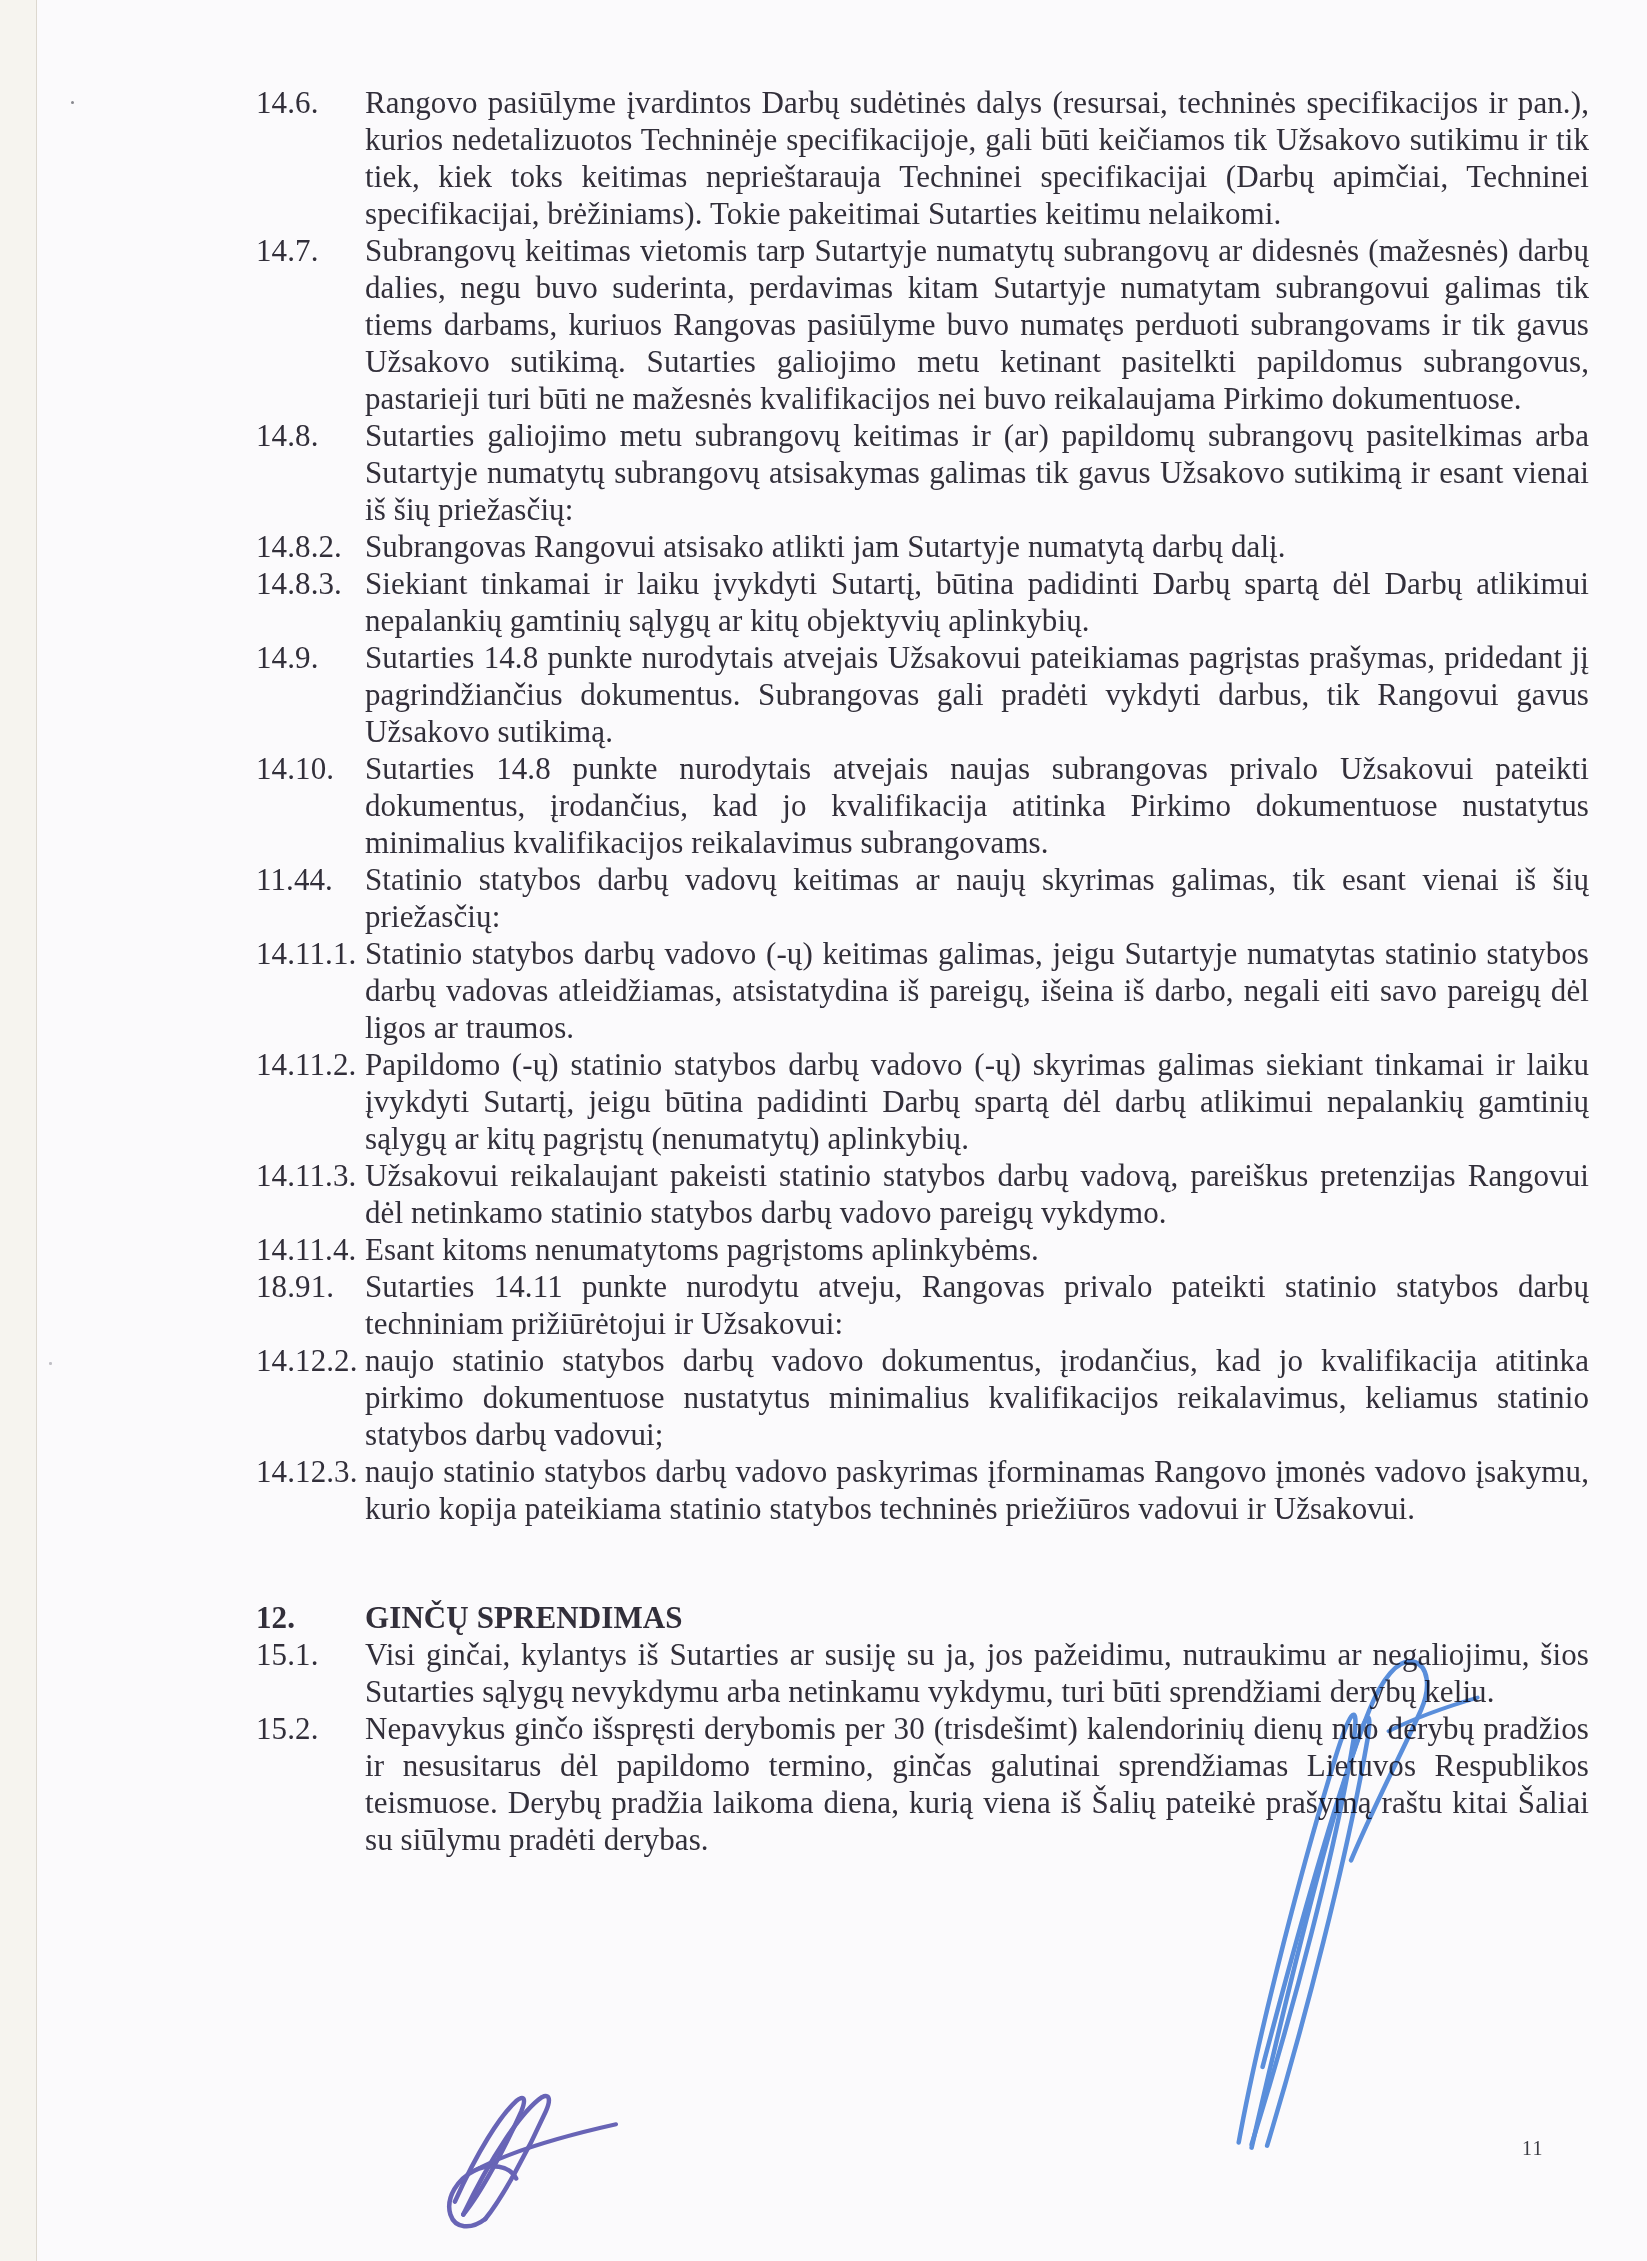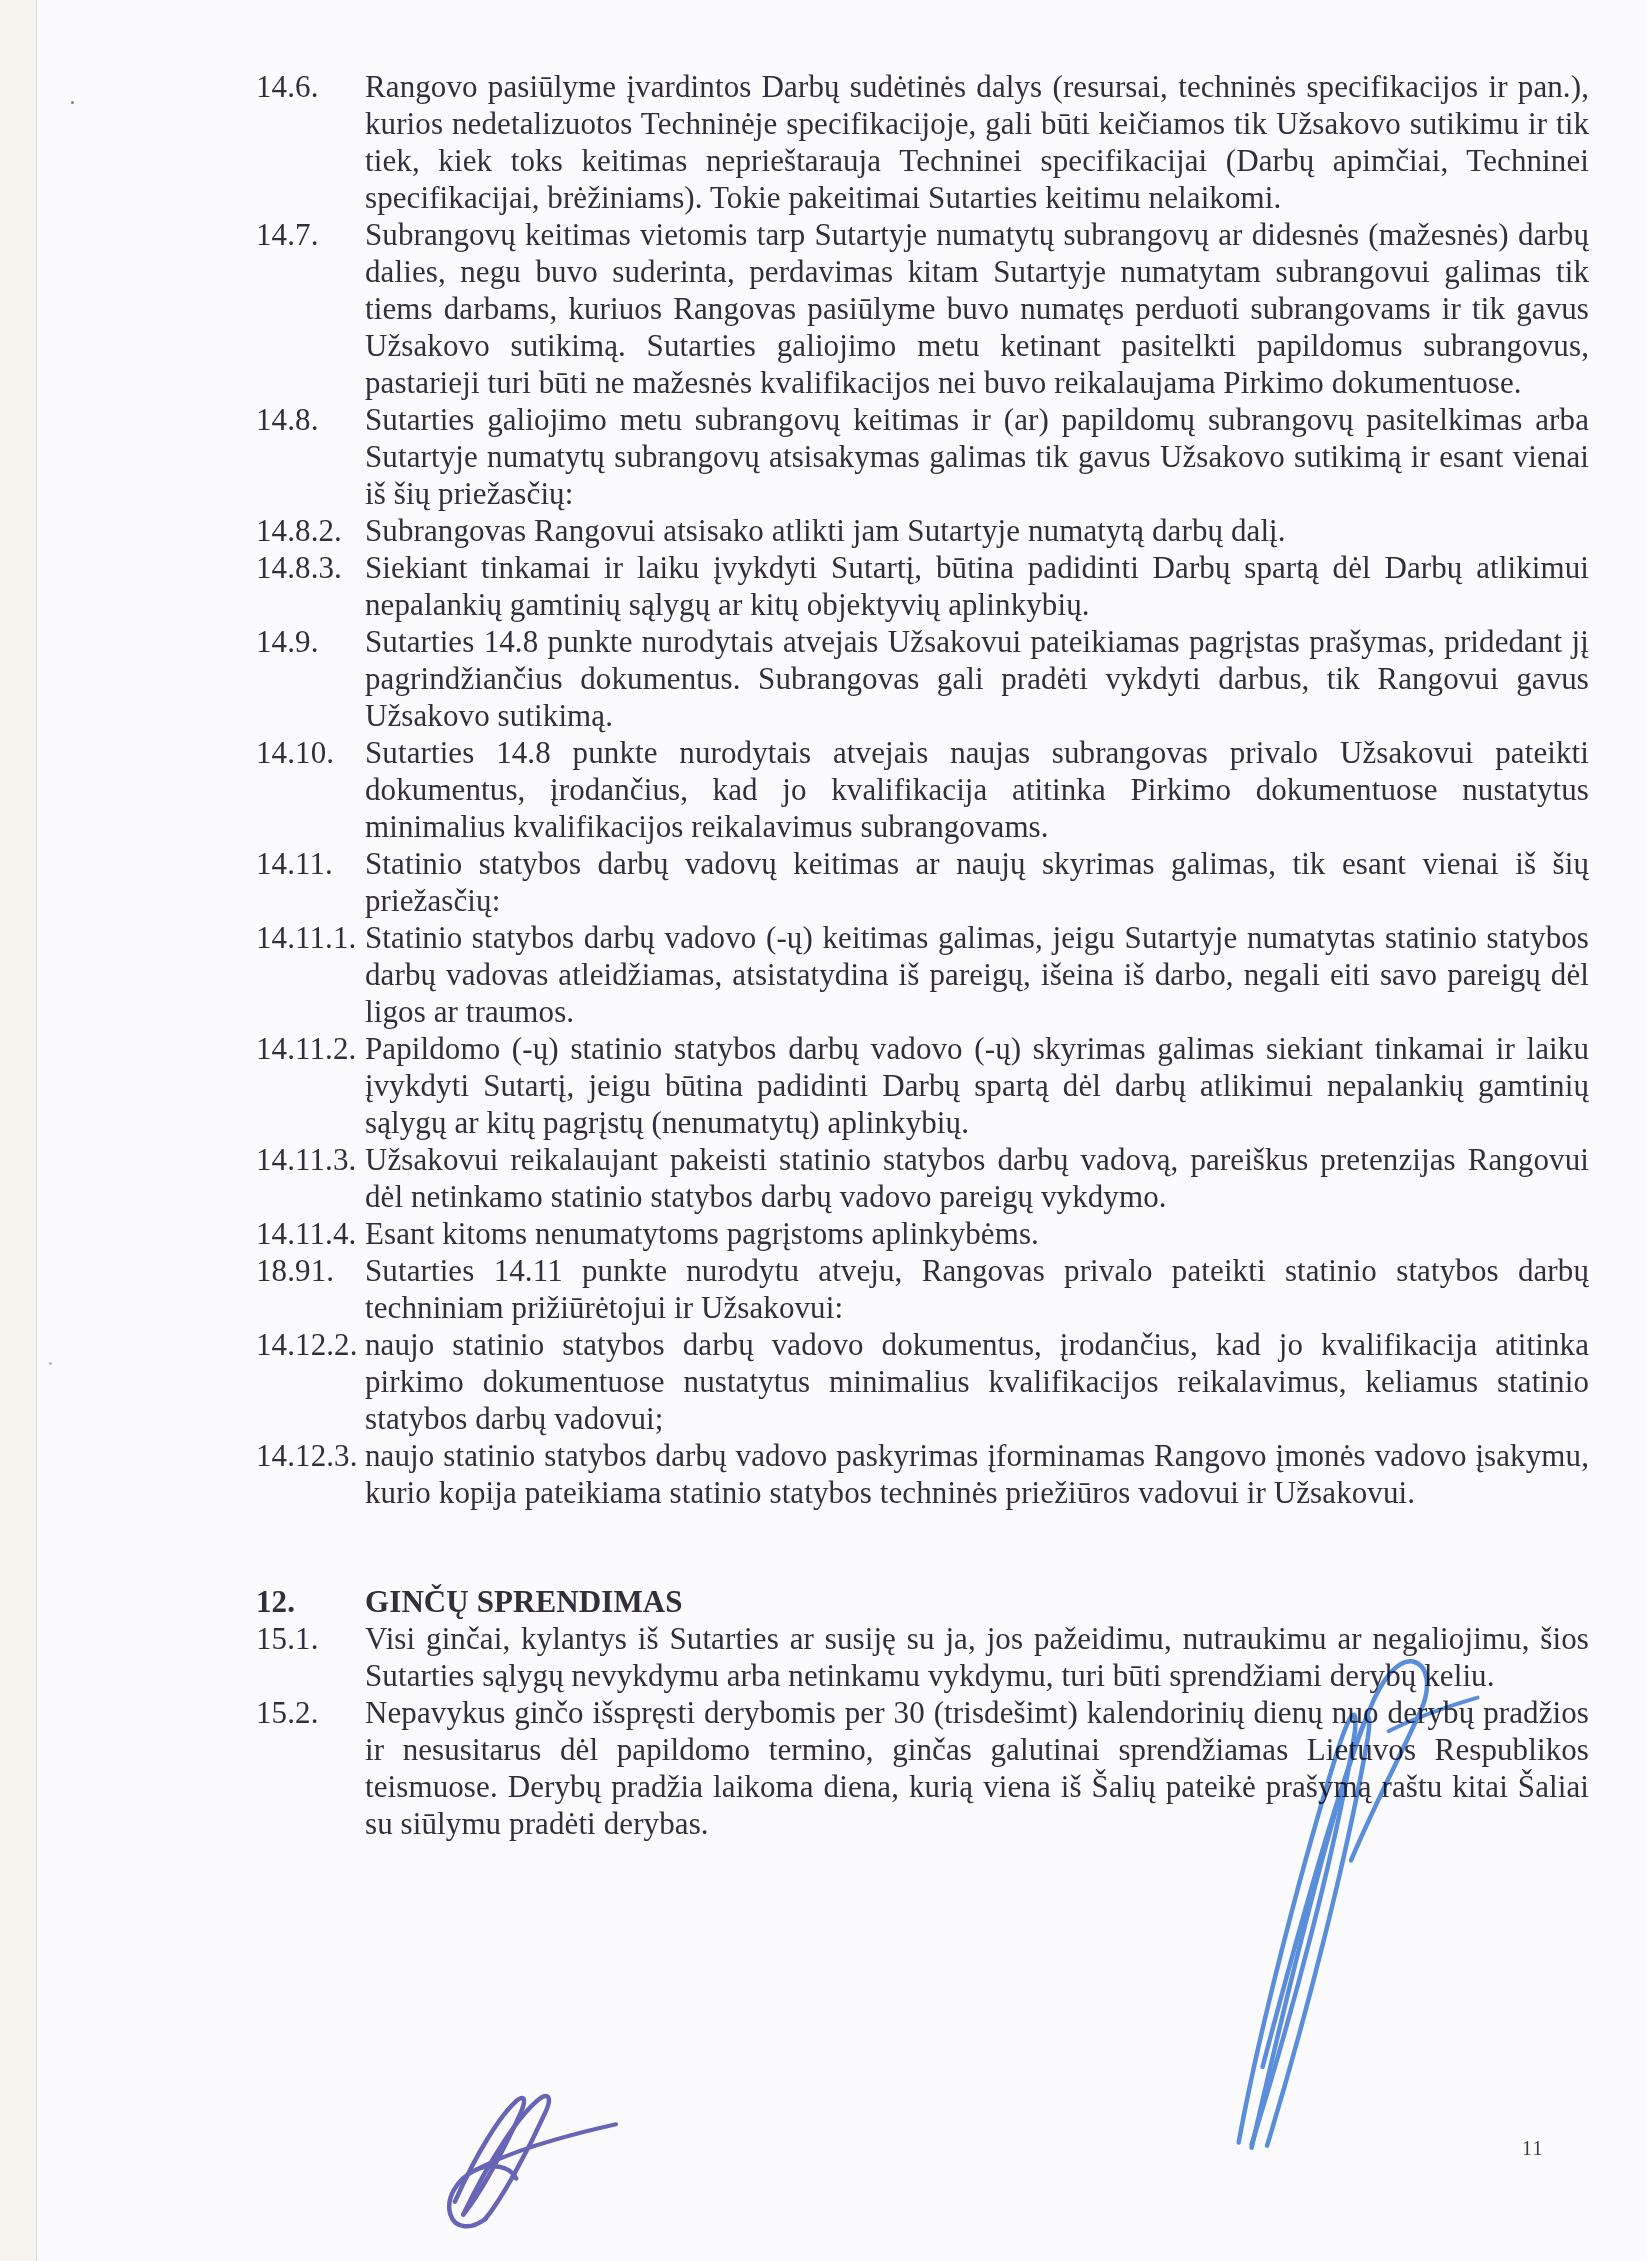--- a/index.html
+++ b/index.html
@@ -22,21 +22,21 @@
   }
   .artifact-dot{
     position:absolute;left:71px;top:101px;width:3.2px;height:3.2px;
     background:#6a6a72;border-radius:50%;opacity:.8;
   }
   .artifact-dot2{
     position:absolute;left:49px;top:1362px;width:2.6px;height:2.6px;
     background:#9a97a0;border-radius:50%;opacity:.6;
   }
   .content{
-    position:absolute;left:256px;top:68px;width:1333px;
+    position:absolute;left:256px;top:84px;width:1333px;
     font-size:31px;line-height:37px;color:#322f3a;
     letter-spacing:0.1px;
   }
   .clause{
     text-align:justify;
     padding-left:109px;
   }
   .clause .num{
     display:inline-block;width:109px;margin-left:-109px;
     text-align:left;white-space:nowrap;
@@ -79,21 +79,21 @@
 
 
     <div class="clause"><span class="num">14.8.2.</span><span>Subrangovas Rangovui atsisako atlikti jam Sutartyje numatytą darbų dalį.</span></div>
 
     <div class="clause"><span class="num">14.8.3.</span><span>Siekiant tinkamai ir laiku įvykdyti Sutartį, būtina padidinti Darbų spartą dėl Darbų atlikimui nepalankių gamtinių sąlygų ar kitų objektyvių aplinkybių.</span></div>
 
     <div class="clause"><span class="num">14.9.</span><span>Sutarties 14.8 punkte nurodytais atvejais Užsakovui pateikiamas pagrįstas prašymas, pridedant jį pagrindžiančius dokumentus. Subrangovas gali pradėti vykdyti darbus, tik Rangovui gavus Užsakovo sutikimą.</span></div>
 
     <div class="clause"><span class="num">14.10.</span><span>Sutarties 14.8 punkte nurodytais atvejais naujas subrangovas privalo Užsakovui pateikti dokumentus, įrodančius, kad jo kvalifikacija atitinka Pirkimo dokumentuose nustatytus minimalius kvalifikacijos reikalavimus subrangovams.</span></div>
 
-    <div class="clause"><span class="num">14.11.</span><span>Statinio statybos darbų vadovų keitimas ar naujų skyrimas galimas, tik esant vienai iš šių priežasčių:</span></div>
+    <div class="clause"><span class="num">11.44.</span><span>Statinio statybos darbų vadovų keitimas ar naujų skyrimas galimas, tik esant vienai iš šių priežasčių:</span></div>
 
     <div class="clause"><span class="num">14.11.1.</span><span>Statinio statybos darbų vadovo (-ų) keitimas galimas, jeigu Sutartyje numatytas statinio statybos darbų vadovas atleidžiamas, atsistatydina iš pareigų, išeina iš darbo, negali eiti savo pareigų dėl ligos ar traumos.</span></div>
 
     <div class="clause"><span class="num">14.11.2.</span><span>Papildomo (-ų) statinio statybos darbų vadovo (-ų) skyrimas galimas siekiant tinkamai ir laiku įvykdyti Sutartį, jeigu būtina padidinti Darbų spartą dėl darbų atlikimui nepalankių gamtinių sąlygų ar kitų pagrįstų (nenumatytų) aplinkybių.</span></div>
 
     <div class="clause"><span class="num">14.11.3.</span><span>Užsakovui reikalaujant pakeisti statinio statybos darbų vadovą, pareiškus pretenzijas Rangovui dėl netinkamo statinio statybos darbų vadovo pareigų vykdymo.</span></div>
 
     <div class="clause"><span class="num">14.11.4.</span><span>Esant kitoms nenumatytoms pagrįstoms aplinkybėms.</span></div>
 
     <div class="clause"><span class="num">18.91.</span><span>Sutarties 14.11 punkte nurodytu atveju, Rangovas privalo pateikti statinio statybos darbų techniniam prižiūrėtojui ir Užsakovui:</span></div>

